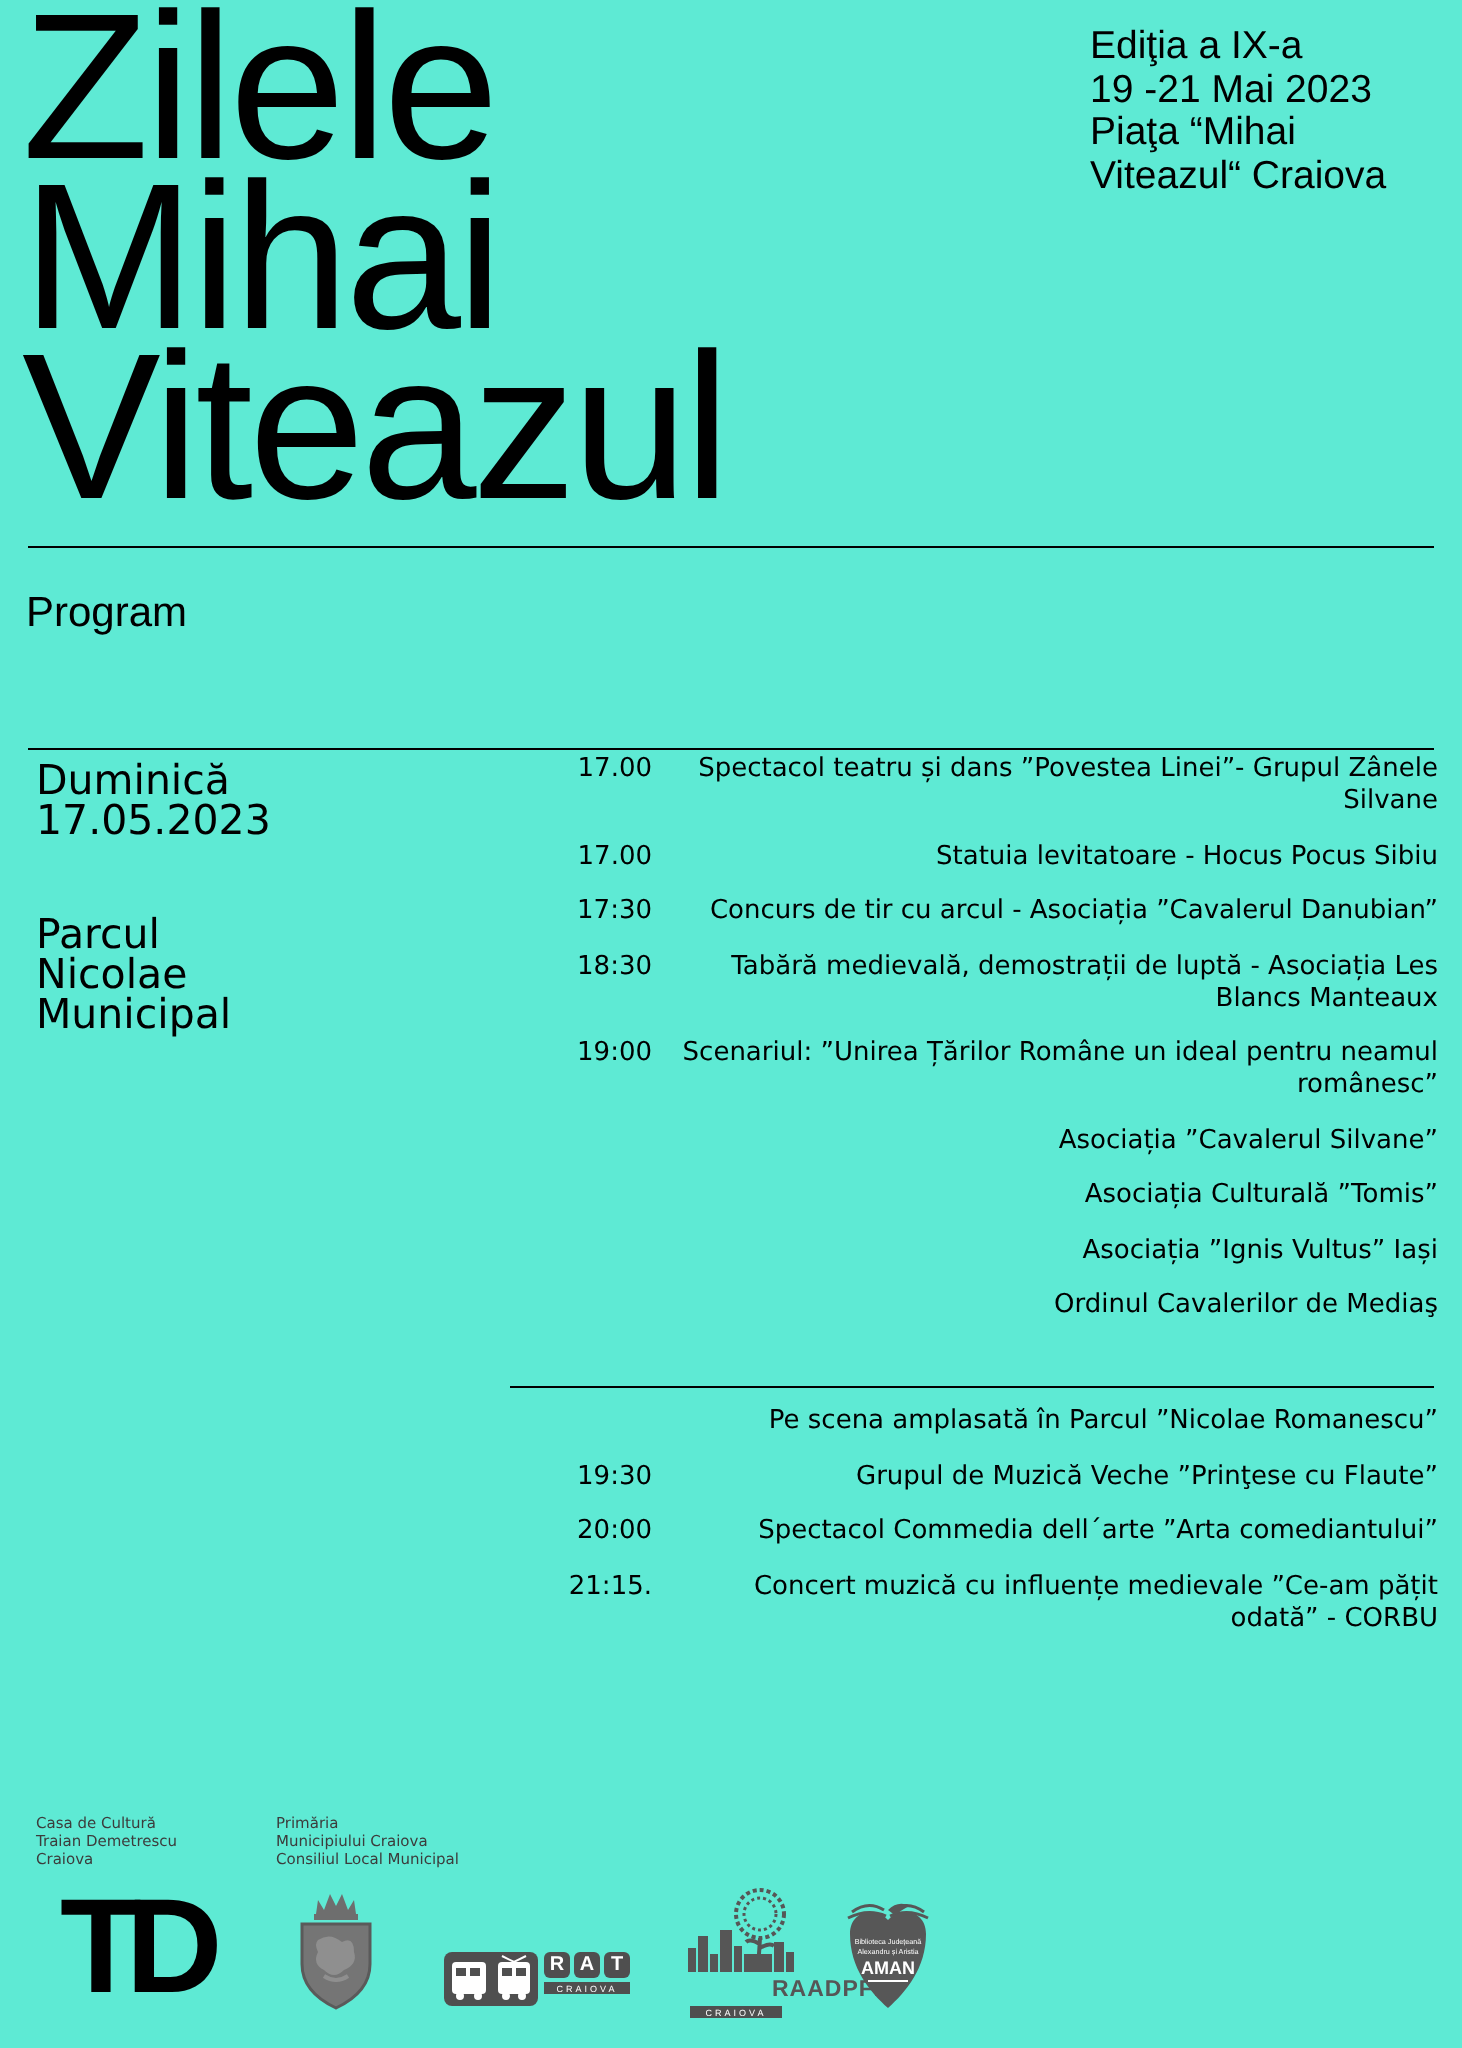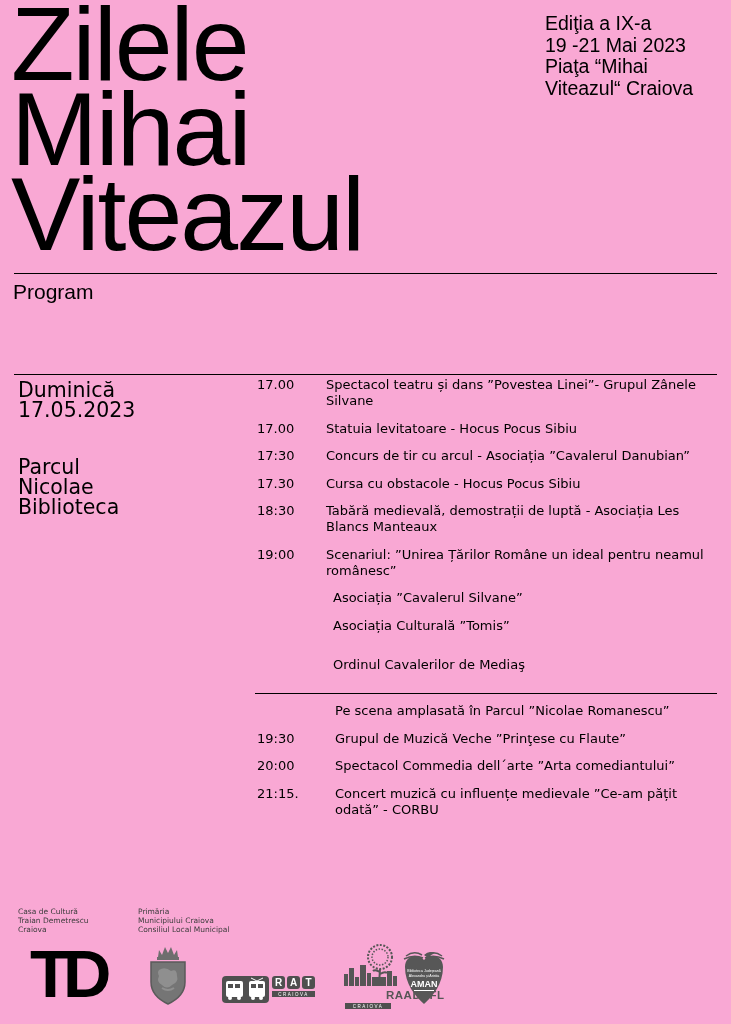--- a/index.html
+++ b/index.html
@@ -1,18 +1,18 @@
 <!DOCTYPE html>
 <html><head>
 <meta charset="utf-8">
 <style>
   html,body{margin:0;padding:0;background:#888;}
   .poster{
     position:relative;width:731px;height:1024px;overflow:hidden;
-    background:#f9a8d4;color:#000;
+    background:#5eead4;color:#000;
     font-family:"DejaVu Sans",sans-serif;
   }
   
   .title{
     position:absolute;left:11px;top:2px;
     font-family:"Liberation Sans",sans-serif;
     font-size:104px;line-height:85px;letter-spacing:-2px;font-weight:500;
   }
   
   .edition{
@@ -20,28 +20,28 @@
     font-family:"Liberation Sans",sans-serif;
     font-size:19.5px;line-height:21.5px;font-weight:500;
   }
   
   .rule{position:absolute;height:0;border-top:1px solid #000;}
   .rule-1{left:14px;top:273px;width:703px;}
   .rule-2{left:14px;top:374px;width:703px;}
   .rule-3{left:255px;top:693px;width:462px;}
   
   .program{
-    position:absolute;left:13px;top:280px;
+    position:absolute;left:13px;top:295px;
     font-family:"Liberation Sans",sans-serif;font-size:21px;font-weight:500;
   }
   
   .day{position:absolute;left:18px;top:380px;font-size:20.5px;line-height:20px;}
   .location{position:absolute;left:18px;top:457px;font-size:20.5px;line-height:20px;}
   
-  .sched{position:absolute;width:462px;}
+  .sched{position:absolute;width:462px;text-align:right;}
   .sched-1{left:257px;top:377px;}
   .sched-2{left:257px;top:703px;}
   .row{display:flex;margin-bottom:11.5px;font-size:13px;line-height:16px;}
   .row .time{flex:none;width:69px;}
   .row .txt{flex:1;}
   .row.sub .txt{padding-left:7px;}
   .sched-2 .row .txt{padding-left:9px;}
   
   .org{position:absolute;top:908px;font-size:7.5px;line-height:8.8px;color:#3c3c3c;}
   .org-1{left:18px;}
@@ -66,21 +66,21 @@
     font-family:"Liberation Sans",sans-serif;font-size:4.5px;letter-spacing:1.5px;
     display:flex;align-items:center;justify-content:center;
   }
   .rat-bar{width:43px;}
   .raadpfl{position:absolute;left:342px;top:944px;width:62px;}
   .raadpfl-name{
     font-family:"Liberation Sans",sans-serif;font-size:11.5px;font-weight:bold;
     color:#565656;letter-spacing:0.5px;line-height:11px;padding-left:44px;
   }
   .raadpfl-bar{width:46px;margin-left:3px;}
-  .aman{position:absolute;left:402px;top:946px;}
+  .aman{position:absolute;left:422px;top:946px;}
 </style>
 </head>
 <body>
 
 <div class="poster">
 
   <div class="title">
     <div>Zilele</div>
     <div>Mihai</div>
     <div>Viteazul</div>
@@ -97,58 +97,55 @@
   <div class="program">Program</div>
   <div class="rule rule-2"></div>
 
   <div class="day">
     <div>Duminică</div>
     <div>17.05.2023</div>
   </div>
   <div class="location">
     <div>Parcul</div>
     <div>Nicolae</div>
-    <div>Biblioteca</div>
+    <div>Municipal</div>
   </div>
 
   <div class="sched sched-1">
     <div class="row">
       <span class="time">17.00</span>
       <span class="txt">Spectacol teatru și dans ”Povestea Linei”- Grupul Zânele Silvane</span>
     </div>
     <div class="row">
       <span class="time">17.00</span>
       <span class="txt">Statuia levitatoare - Hocus Pocus Sibiu</span>
     </div>
     <div class="row">
       <span class="time">17:30</span>
       <span class="txt">Concurs de tir cu arcul - Asociația ”Cavalerul Danubian”</span>
     </div>
     <div class="row">
-      <span class="time">17.30</span>
-      <span class="txt">Cursa cu obstacole - Hocus Pocus Sibiu</span>
-    </div>
-    <div class="row">
       <span class="time">18:30</span>
       <span class="txt">Tabără medievală, demostrații de luptă - Asociația Les Blancs Manteaux</span>
     </div>
     <div class="row">
       <span class="time">19:00</span>
       <span class="txt">Scenariul: ”Unirea Țărilor Române un ideal pentru neamul românesc”</span>
     </div>
     <div class="row sub">
       <span class="time"></span>
       <span class="txt">Asociația ”Cavalerul Silvane”</span>
     </div>
     <div class="row sub">
       <span class="time"></span>
       <span class="txt">Asociația Culturală ”Tomis”</span>
     </div>
     <div class="row sub">
       <span class="time"></span>
+      <span class="txt">Asociația ”Ignis Vultus” Iași</span>
     </div>
     <div class="row sub">
       <span class="time"></span>
       <span class="txt">Ordinul Cavalerilor de Mediaş</span>
     </div>
   </div>
 
   <div class="rule rule-3"></div>
 
   <div class="sched sched-2">

